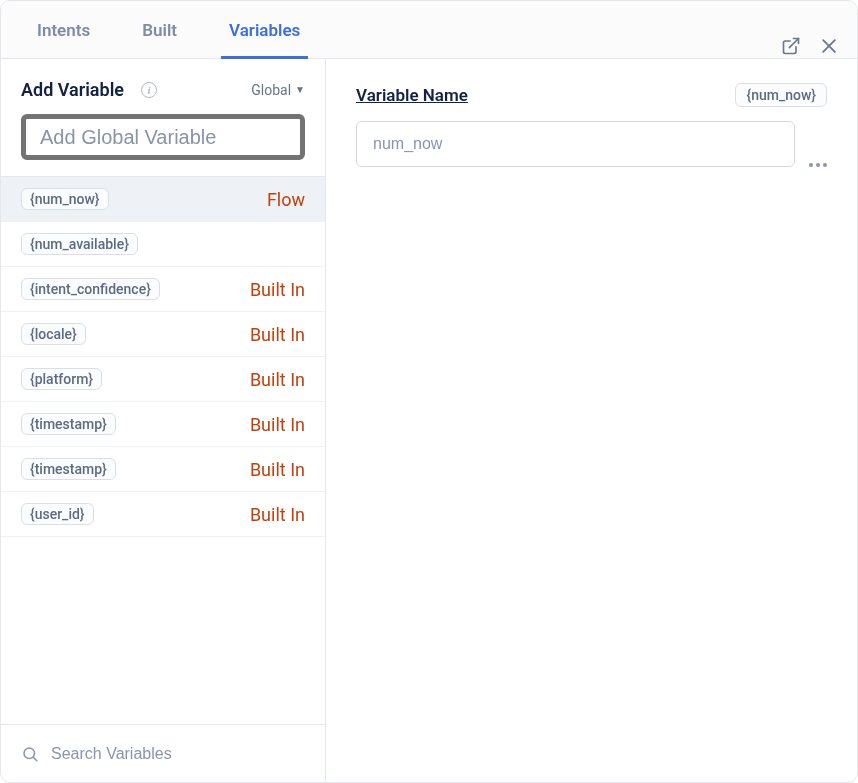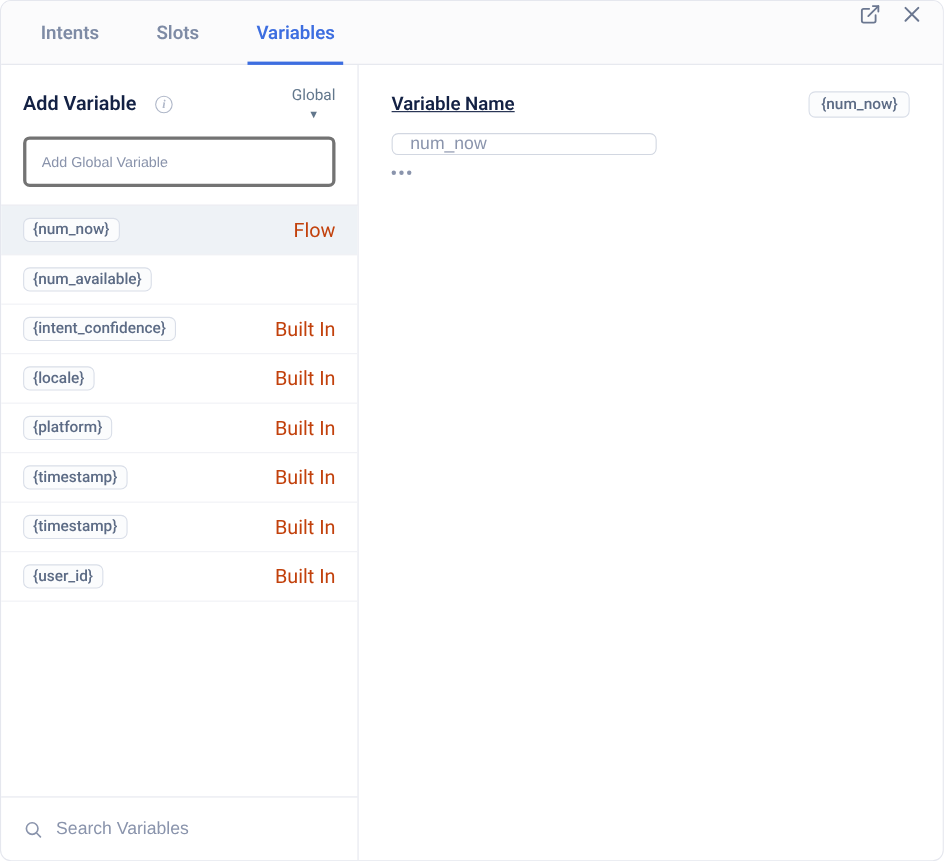--- a/index.html
+++ b/index.html
@@ -12,21 +12,21 @@
     height: 783px;
     overflow: hidden;
     border: 1px solid #e5e7ee;
     border-radius: 10px;
     position: relative;
   }
 
   
   .tabs-bar {
     display: flex;
-    align-items: flex-start;
+    align-items: flex-end;
     height: 58px;
     border-bottom: 1px solid #e5e7ee;
     padding: 0 16px 0 28px;
     background: #fbfbfc;
   }
   .tabs {
     display: flex;
     gap: 36px;
     height: 100%;
     align-items: flex-end;
@@ -109,33 +109,32 @@
     font-family: Georgia, serif;
   }
   .scope-select {
     margin-left: auto;
     font-size: 14px;
     color: #62778c;
     display: flex;
     align-items: center;
     gap: 4px;
     cursor: pointer;
-    flex-direction: column;
   }
   .scope-caret {
     font-size: 10px;
   }
 
   .add-input {
     width: 100%;
     height: 46px;
-    border: 3px solid #737373;
+    border: 5px solid #737373;
     border-radius: 6px;
     padding: 0 14px;
-    font-size: 13px;
+    font-size: 20px;
     color: #132144;
     background: #fff;
   }
   .add-input::placeholder { color: #8993ab; }
 
   
   .var-list {
     flex: 1;
     overflow-y: auto;
     border-top: 1px solid #e5e7ee;
@@ -207,23 +206,22 @@
     padding: 3px 10px;
     border: 1px solid #d9dee8;
     border-radius: 6px;
     font-size: 14px;
     color: #5c6b85;
     background: #fbfcfd;
     font-weight: 500;
   }
   .name-row {
     display: flex;
-    align-items: flex-start;
+    align-items: flex-end;
     gap: 14px;
-    flex-direction: column;
   }
   .name-input {
     flex: 1;
     height: 46px;
     border: 1px solid #d2d7e1;
     border-radius: 6px;
     padding: 0 16px;
     font-size: 16px;
     color: #8a94ac;
     background: #fff;
@@ -239,21 +237,21 @@
   }
 
   svg { display: block; }
 </style>
 </head>
 <body>
 
 <div class="tabs-bar">
   <div class="tabs">
     <div class="tab">Intents</div>
-    <div class="tab">Slots</div>
+    <div class="tab">Built</div>
     <div class="tab active">Variables</div>
   </div>
   <div class="tabs-spacer"></div>
   <div class="header-icons">
     <span class="icon-btn">
       <svg width="20" height="20" viewBox="0 0 24 24" fill="none" stroke="currentColor" stroke-width="2" stroke-linecap="round" stroke-linejoin="round">
         <path d="M18 13v6a2 2 0 0 1-2 2H5a2 2 0 0 1-2-2V8a2 2 0 0 1 2-2h6"></path>
         <polyline points="15 3 21 3 21 9"></polyline>
         <line x1="10" y1="14" x2="21" y2="3"></line>
       </svg>

